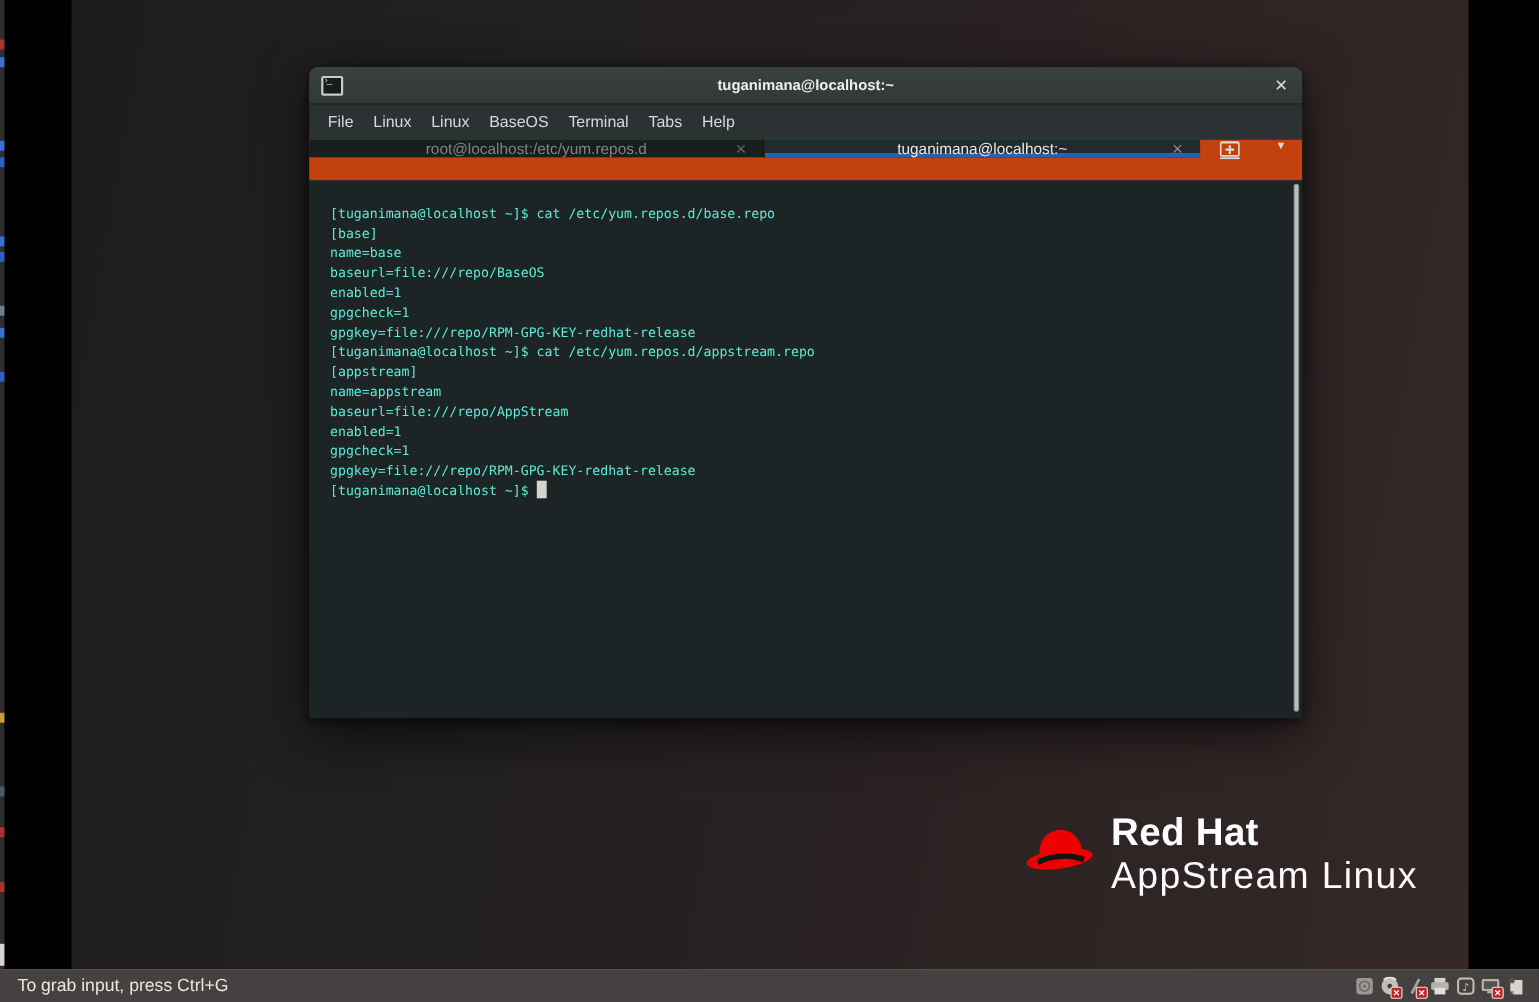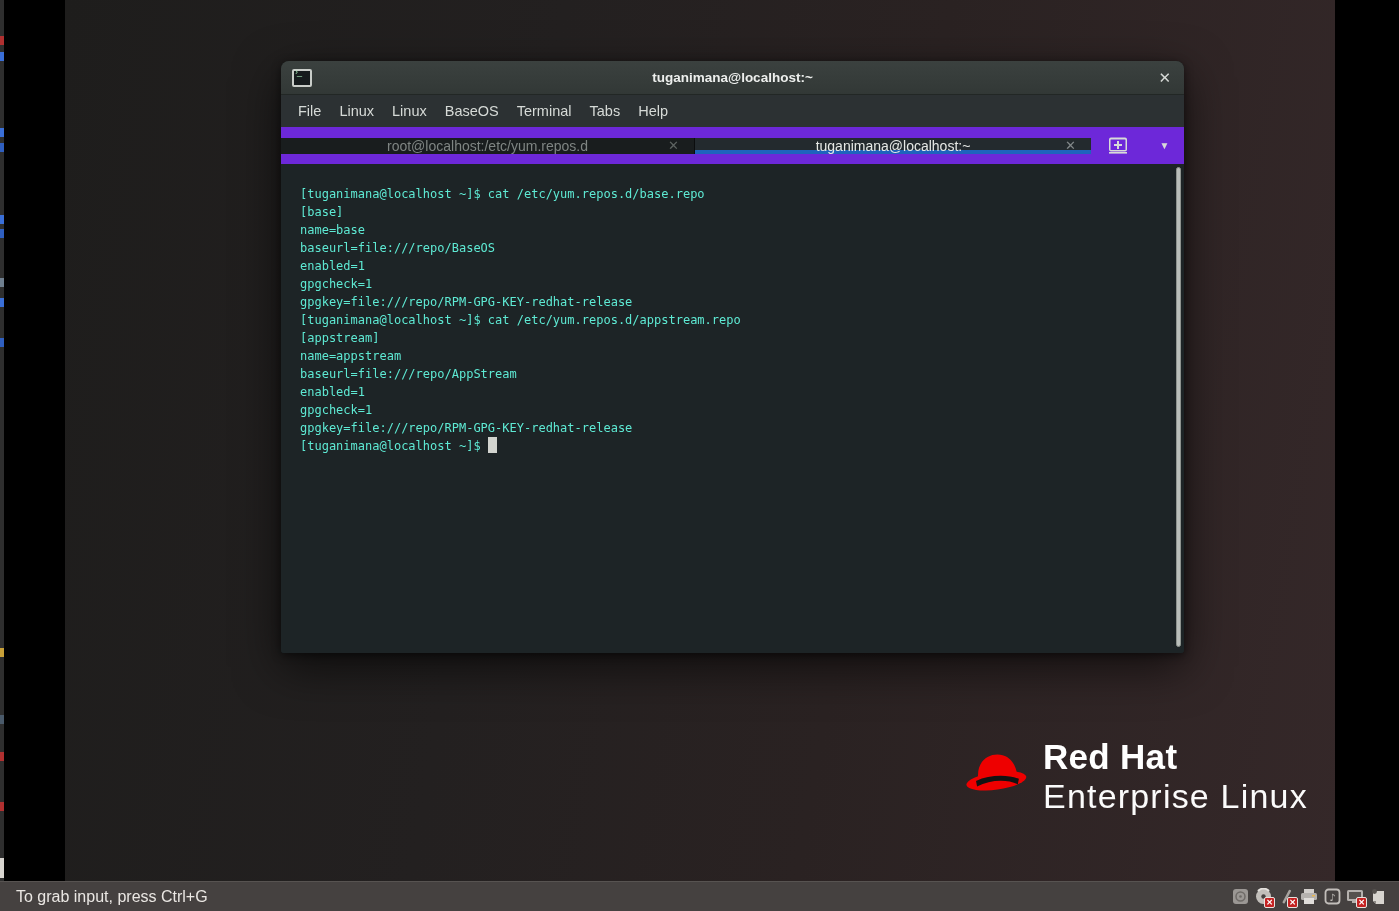--- a/index.html
+++ b/index.html
@@ -58,22 +58,22 @@
 
   .menubar {
     height:32px; flex:0 0 32px;
     background:#2c3133;
     display:flex; align-items:center; padding-left:8px;
   }
   .menu-item { padding:0 9px; color:#d6dad7; font-size:14.5px; }
 
   .tabbar {
     height:37px; flex:0 0 37px;
-    background:#6d28d9;
-    display:flex; align-items:center;
+    background:#c2410c;
+    display:flex; align-items:flex-start;
   }
   .tab { position:relative; display:flex; align-items:center; }
   .tab-inactive { width:414px; background:#191d1e; border-right:1px solid #0b0d0e; }
   .tab-active { width:396px; background:#232a2e; box-shadow:inset 0 -4px 0 #1f63bd; }
   .tab-label { flex:1; text-align:center; font-size:14px; }
   .tab-inactive .tab-label { color:#7f8583; }
   .tab-active .tab-label { color:#e6e9e6; }
   .tab-close { position:absolute; right:15px; font-size:13px; }
   .tab-inactive .tab-close { color:#5e6462; }
   .tab-active .tab-close { color:#82888a; }
@@ -93,21 +93,21 @@
     display:inline-block; width:9px; height:16px;
     background:#d2d4cf; vertical-align:text-bottom;
   }
   .scrollbar-track { position:absolute; right:0; top:0; width:11px; height:100%; }
   .scrollbar-thumb {
     position:absolute; right:3px; top:3px; width:5px; height:480px;
     background:#b9beba; border-radius:3px; border:1px solid #8d928e;
   }
 
   
-  #rhel-logo { position:absolute; left:900px; top:737px; display:flex; align-items:flex-start; }
+  #rhel-logo { position:absolute; left:867px; top:737px; display:flex; align-items:flex-start; }
   #rhel-hat { width:66px; height:56px; margin-top:6px; }
   #rhel-text { margin-left:12px; color:#ffffff; }
   .rhel-line1 { font-size:35px; font-weight:bold; line-height:39px; letter-spacing:0.3px; }
   .rhel-line2 { font-size:34px; font-weight:400; line-height:40px; letter-spacing:1.2px; color:#fbfbfb; }
 
   
   #statusbar {
     position:absolute; left:0; top:881px; width:1399px; height:30px;
     background:#454140; border-top:1px solid #575351;
     display:flex; align-items:center; padding:0 12px 0 16px;
@@ -205,21 +205,21 @@
   </div>
 
   <div id="rhel-logo">
     <svg id="rhel-hat" viewBox="0 0 120 96">
       <ellipse cx="57" cy="66" rx="55" ry="16" fill="#ee0000" transform="rotate(-8 57 66)"></ellipse>
       <path d="M24 62 C21 34 38 18 59 18 C80 18 93 35 95 56 C95 60 94 62 90 63 C69 55 45 56 24 62 Z" fill="#ee0000"></path>
       <path d="M20 66 C44 55 76 54 98 62 L96 72 C75 62 45 64 22 76 Z" fill="#131313"></path>
     </svg>
     <div id="rhel-text">
       <div class="rhel-line1">Red Hat</div>
-      <div class="rhel-line2">Enterprise Linux</div>
+      <div class="rhel-line2">AppStream Linux</div>
     </div>
   </div>
 
 </div>
 
 <div id="statusbar">
   <span class="status-msg">To grab input, press Ctrl+G</span>
   <div class="status-icons">
 
     <div class="sicon">

